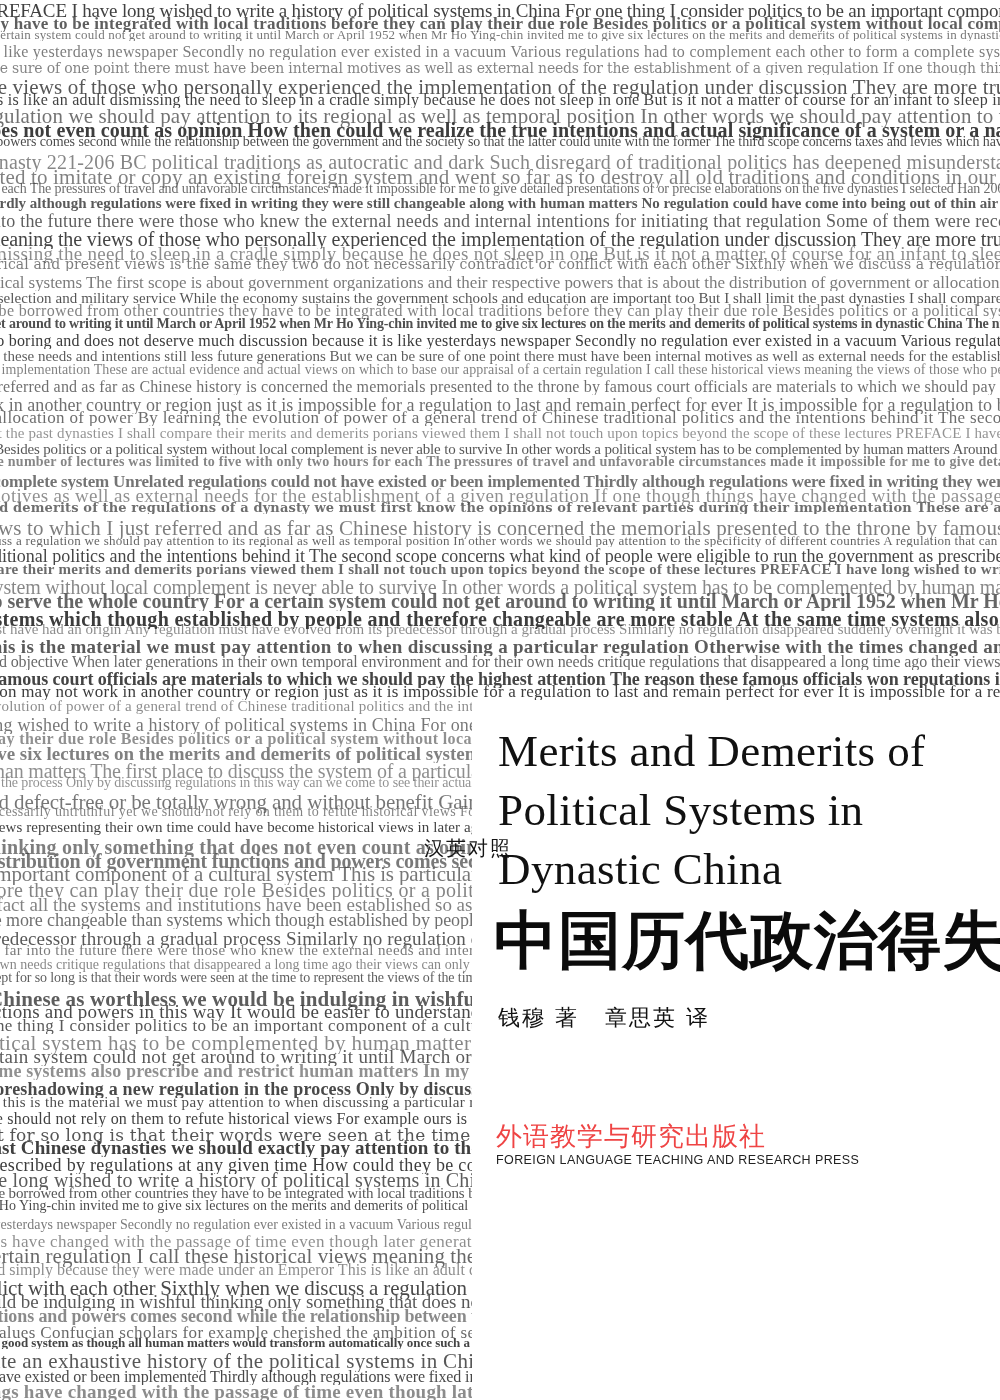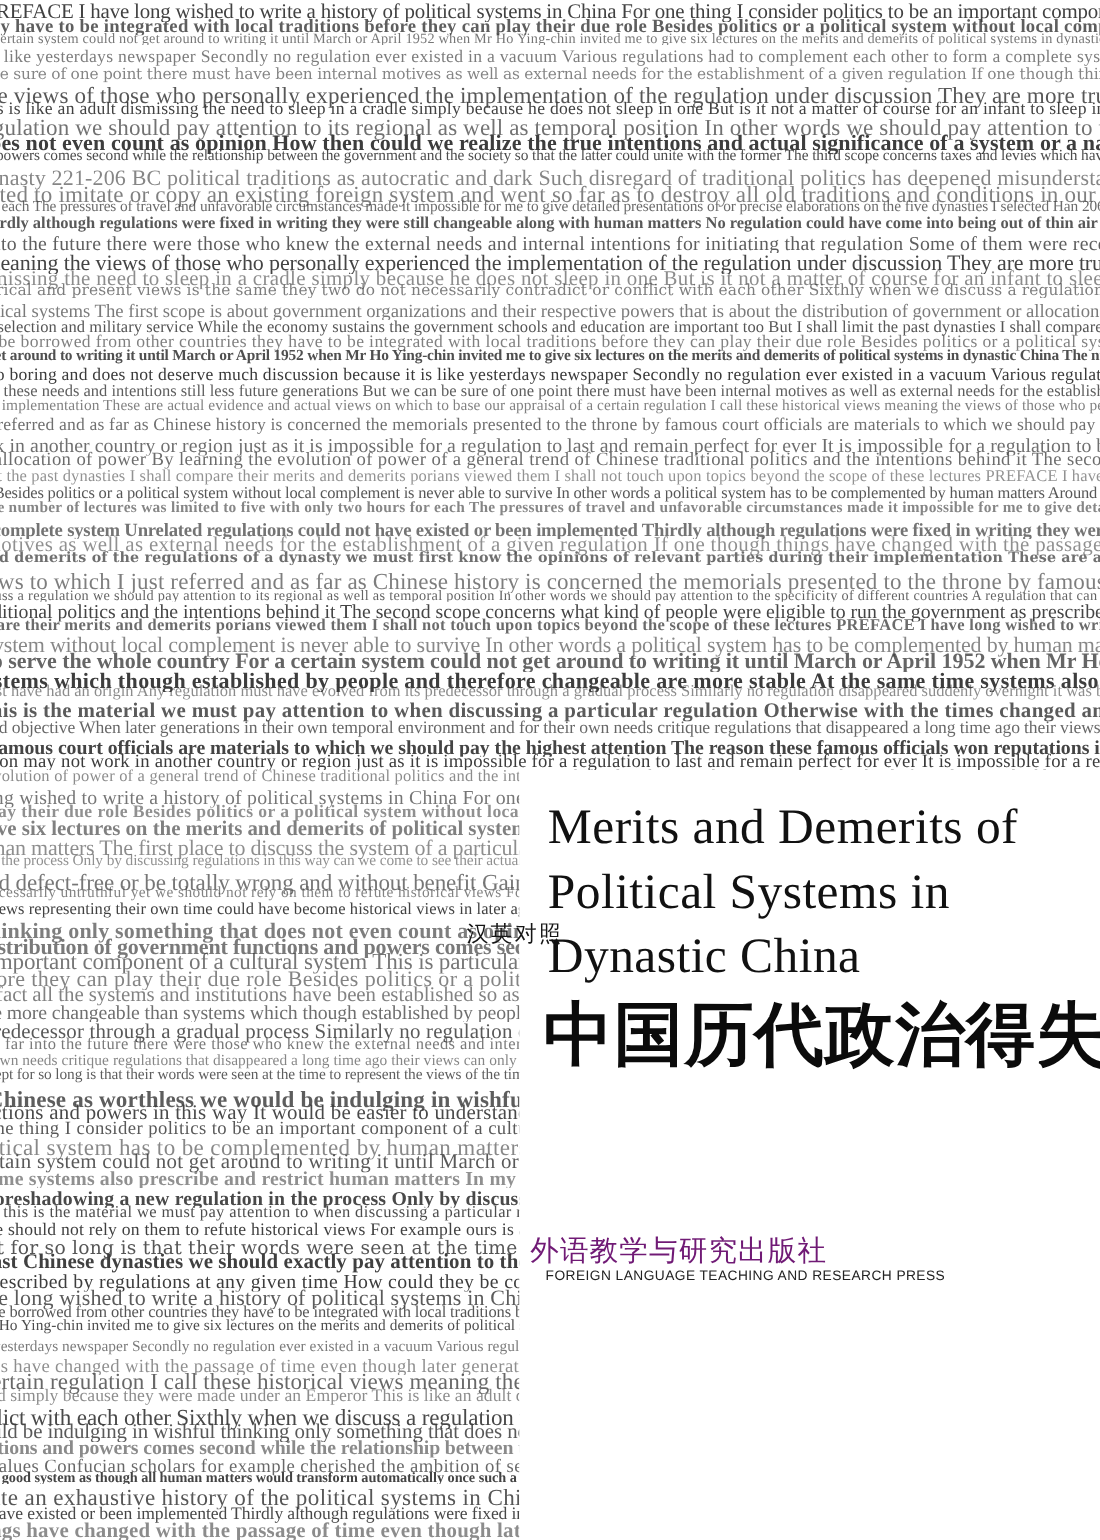--- a/index.html
+++ b/index.html
@@ -97,26 +97,26 @@
     font-family: "DejaVu Sans", sans-serif;
     font-size: 20px;
     letter-spacing: 2px;
     color: #151515;
     white-space: nowrap;
   }
 
   
   .pub-cn {
     position: absolute;
-    left: 482px;
+    left: 496px;
     top: 1119px;
     font-family: Liberation Serif, serif;
     font-size: 26px;
     letter-spacing: 1px;
-    color: #701a75;
+    color: #ef4444;
     white-space: nowrap;
   }
   .pub-en {
     position: absolute;
     left: 496px;
     top: 1153px;
     font-family: "Liberation Sans", sans-serif;
     font-size: 12.5px;
     letter-spacing: 0.4px;
     color: #222222;
@@ -229,17 +229,20 @@
   <div class="bilingual-tag">汉英对照</div>
 
   <div class="title-en">
     <div>Merits and Demerits of</div>
     <div>Political Systems in</div>
     <div>Dynastic China</div>
   </div>
 
   <div class="title-cn">中国历代政治得失</div>
 
+  <div class="byline">
+    <span>钱穆 著</span><span class="gap"></span><span>章思英 译</span>
+  </div>
 
   <div class="pub-cn">外语教学与研究出版社</div>
   <div class="pub-en">FOREIGN LANGUAGE TEACHING AND RESEARCH PRESS</div>
 
 </div>
 
 </body></html>

